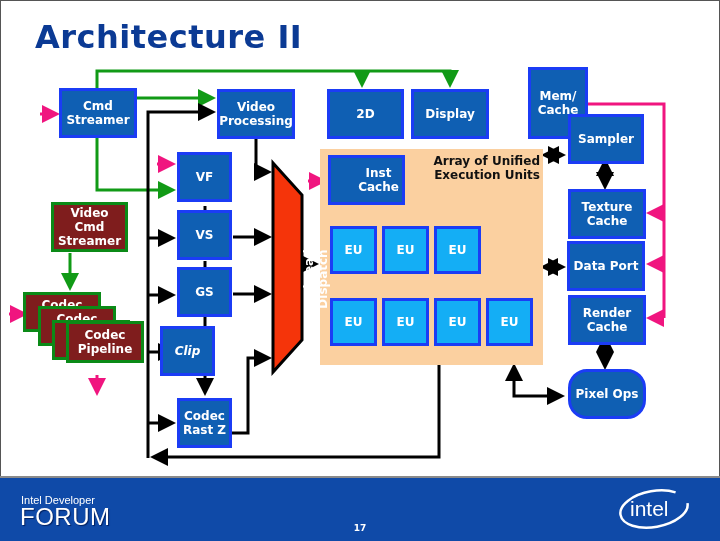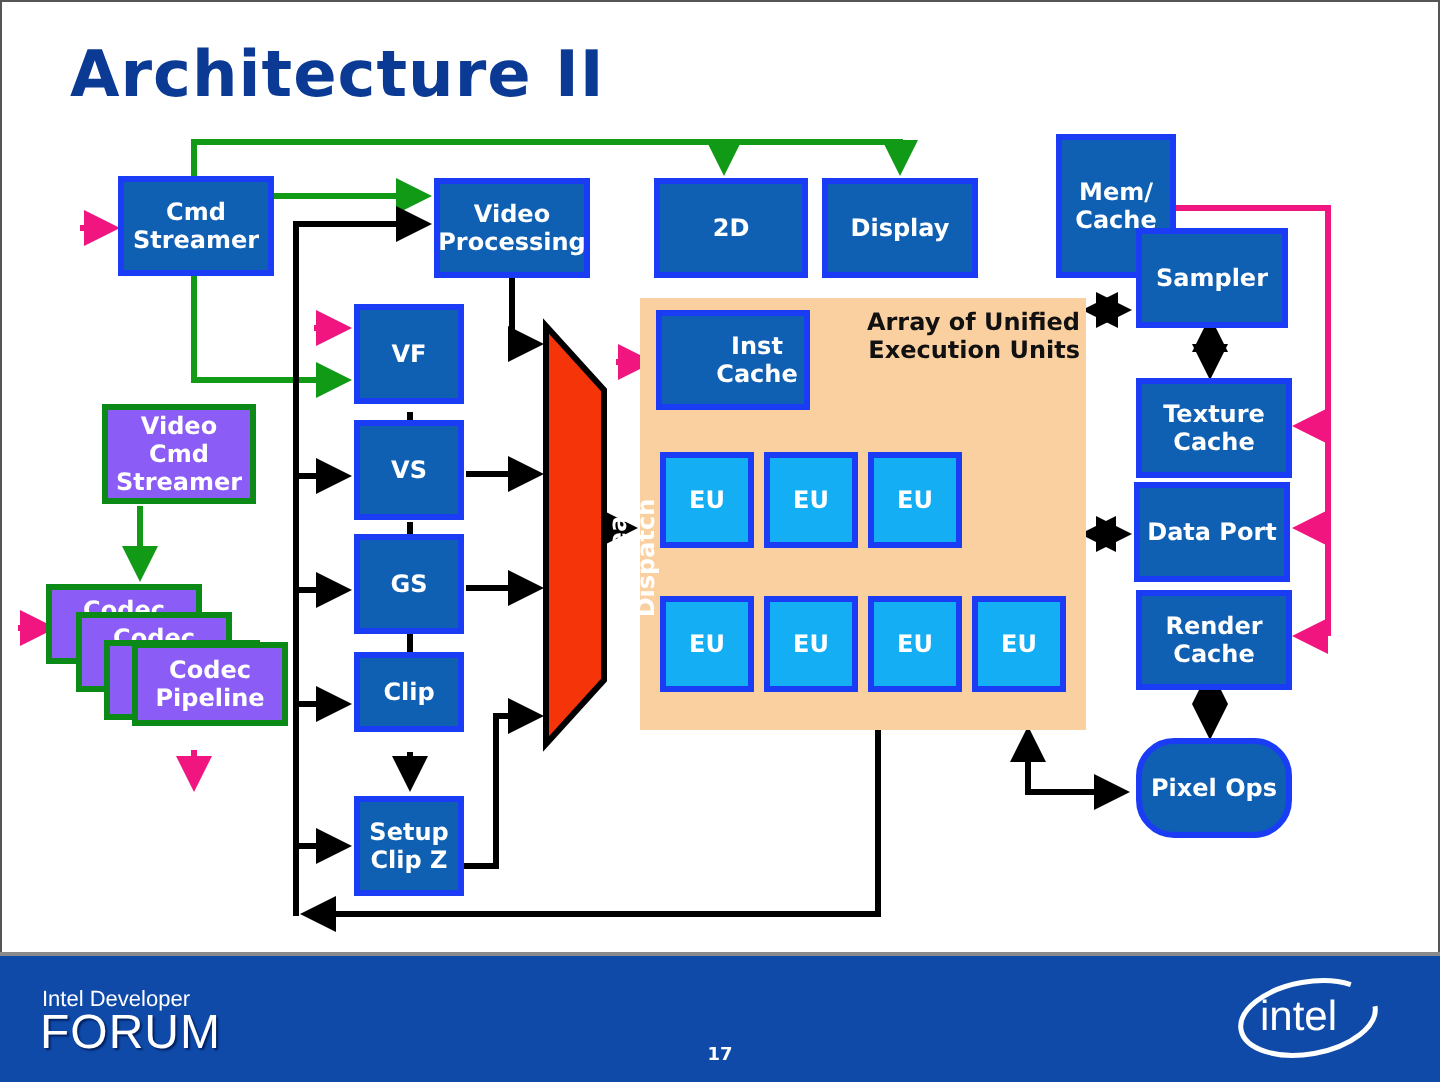--- a/index.html
+++ b/index.html
@@ -5,21 +5,21 @@
   html, body { margin:0; padding:0; }
   body { width:720px; height:541px; position:relative; background:#ffffff; overflow:hidden;
          font-family:"DejaVu Sans", sans-serif; }
   .frame { position:absolute; left:0; top:0; width:718px; height:539px; border:1px solid #555; box-sizing:content-box; }
   .title { position:absolute; left:35px; top:18px; font-size:32px; font-weight:bold; color:#0b3a94;
            font-family:"DejaVu Sans", sans-serif; letter-spacing:0.5px; }
   svg.wires { position:absolute; left:0; top:0; }
   .box { position:absolute; box-sizing:border-box; background:#0f5fb3; border:3px solid #1b3cf5;
          color:#fff; font-weight:bold; font-size:12px; line-height:14px; text-align:center;
          display:flex; align-items:center; justify-content:center; font-family:"DejaVu Sans", sans-serif; }
-  .green { background:#8b5cf6; border:3px solid #0b8a17; }
+  .green { background:#7f1d1d; border:3px solid #0b8a17; }
   .eu { background:#14aef5; border:3px solid #1b3cf5; }
   .eu-array { position:absolute; left:320px; top:149px; width:223px; height:216px; background:#fbd0a0; }
   .array-label { position:absolute; left:420px; top:154px; width:120px; text-align:right;
                  font-size:12px; font-weight:bold; line-height:14px; color:#111; }
   .dispatch-label { position:absolute; left:256px; top:265px; width:120px; text-align:center;
                     transform:rotate(-90deg); transform-origin:center; font-size:12px; font-weight:bold; color:#fff; }
   .footer { position:absolute; left:0; top:476px; width:720px; height:65px; background:#0f4aa8;
             border-top:2px solid #8a8a8a; }
   .idf-small { position:absolute; left:21px; top:494px; font-size:11px; color:#fff; font-family:"Liberation Sans", sans-serif; }
   .idf-big { position:absolute; left:20px; top:503px; font-size:24px; color:#fff; font-family:"Liberation Sans", sans-serif;
@@ -117,22 +117,22 @@
 
 <div class="box" style="left:568px;top:114px;width:76px;height:50px;">Sampler</div>
 <div class="box" style="left:568px;top:189px;width:78px;height:50px;">Texture Cache</div>
 <div class="box" style="left:567px;top:241px;width:78px;height:50px;">Data Port</div>
 <div class="box" style="left:568px;top:295px;width:78px;height:50px;">Render Cache</div>
 <div class="box" style="left:568px;top:369px;width:78px;height:50px;border-radius:19px;">Pixel Ops</div>
 
 <div class="box" style="left:177px;top:152px;width:55px;height:50px;">VF</div>
 <div class="box" style="left:177px;top:210px;width:55px;height:50px;">VS</div>
 <div class="box" style="left:177px;top:267px;width:55px;height:50px;">GS</div>
-<div class="box" style="left:177px;top:326px;width:55px;height:40px;">Clip</div>
-<div class="box" style="left:177px;top:398px;width:55px;height:50px;">Setup Clip Z</div>
+<div class="box" style="left:160px;top:326px;width:55px;height:50px;font-style:italic;">Clip</div>
+<div class="box" style="left:177px;top:398px;width:55px;height:50px;">Codec Rast Z</div>
 
 <div class="box green" style="left:51px;top:202px;width:77px;height:50px;">Video Cmd Streamer</div>
 <div class="box green" style="left:23px;top:292px;width:78px;height:40px;align-items:flex-start;padding-top:3px;">Codec</div>
 <div class="box green" style="left:38px;top:306px;width:78px;height:40px;align-items:flex-start;padding-top:3px;">Codec</div>
 <div class="box green" style="left:52px;top:320px;width:78px;height:40px;align-items:flex-start;padding-top:3px;">Codec</div>
 <div class="box green" style="left:66px;top:321px;width:78px;height:42px;">Codec Pipeline</div>
 
 <div class="dispatch-label">µ-Thread Dispatch</div>
 
 <div class="box" style="left:328px;top:155px;width:77px;height:50px;padding-left:24px;">Inst Cache</div>

